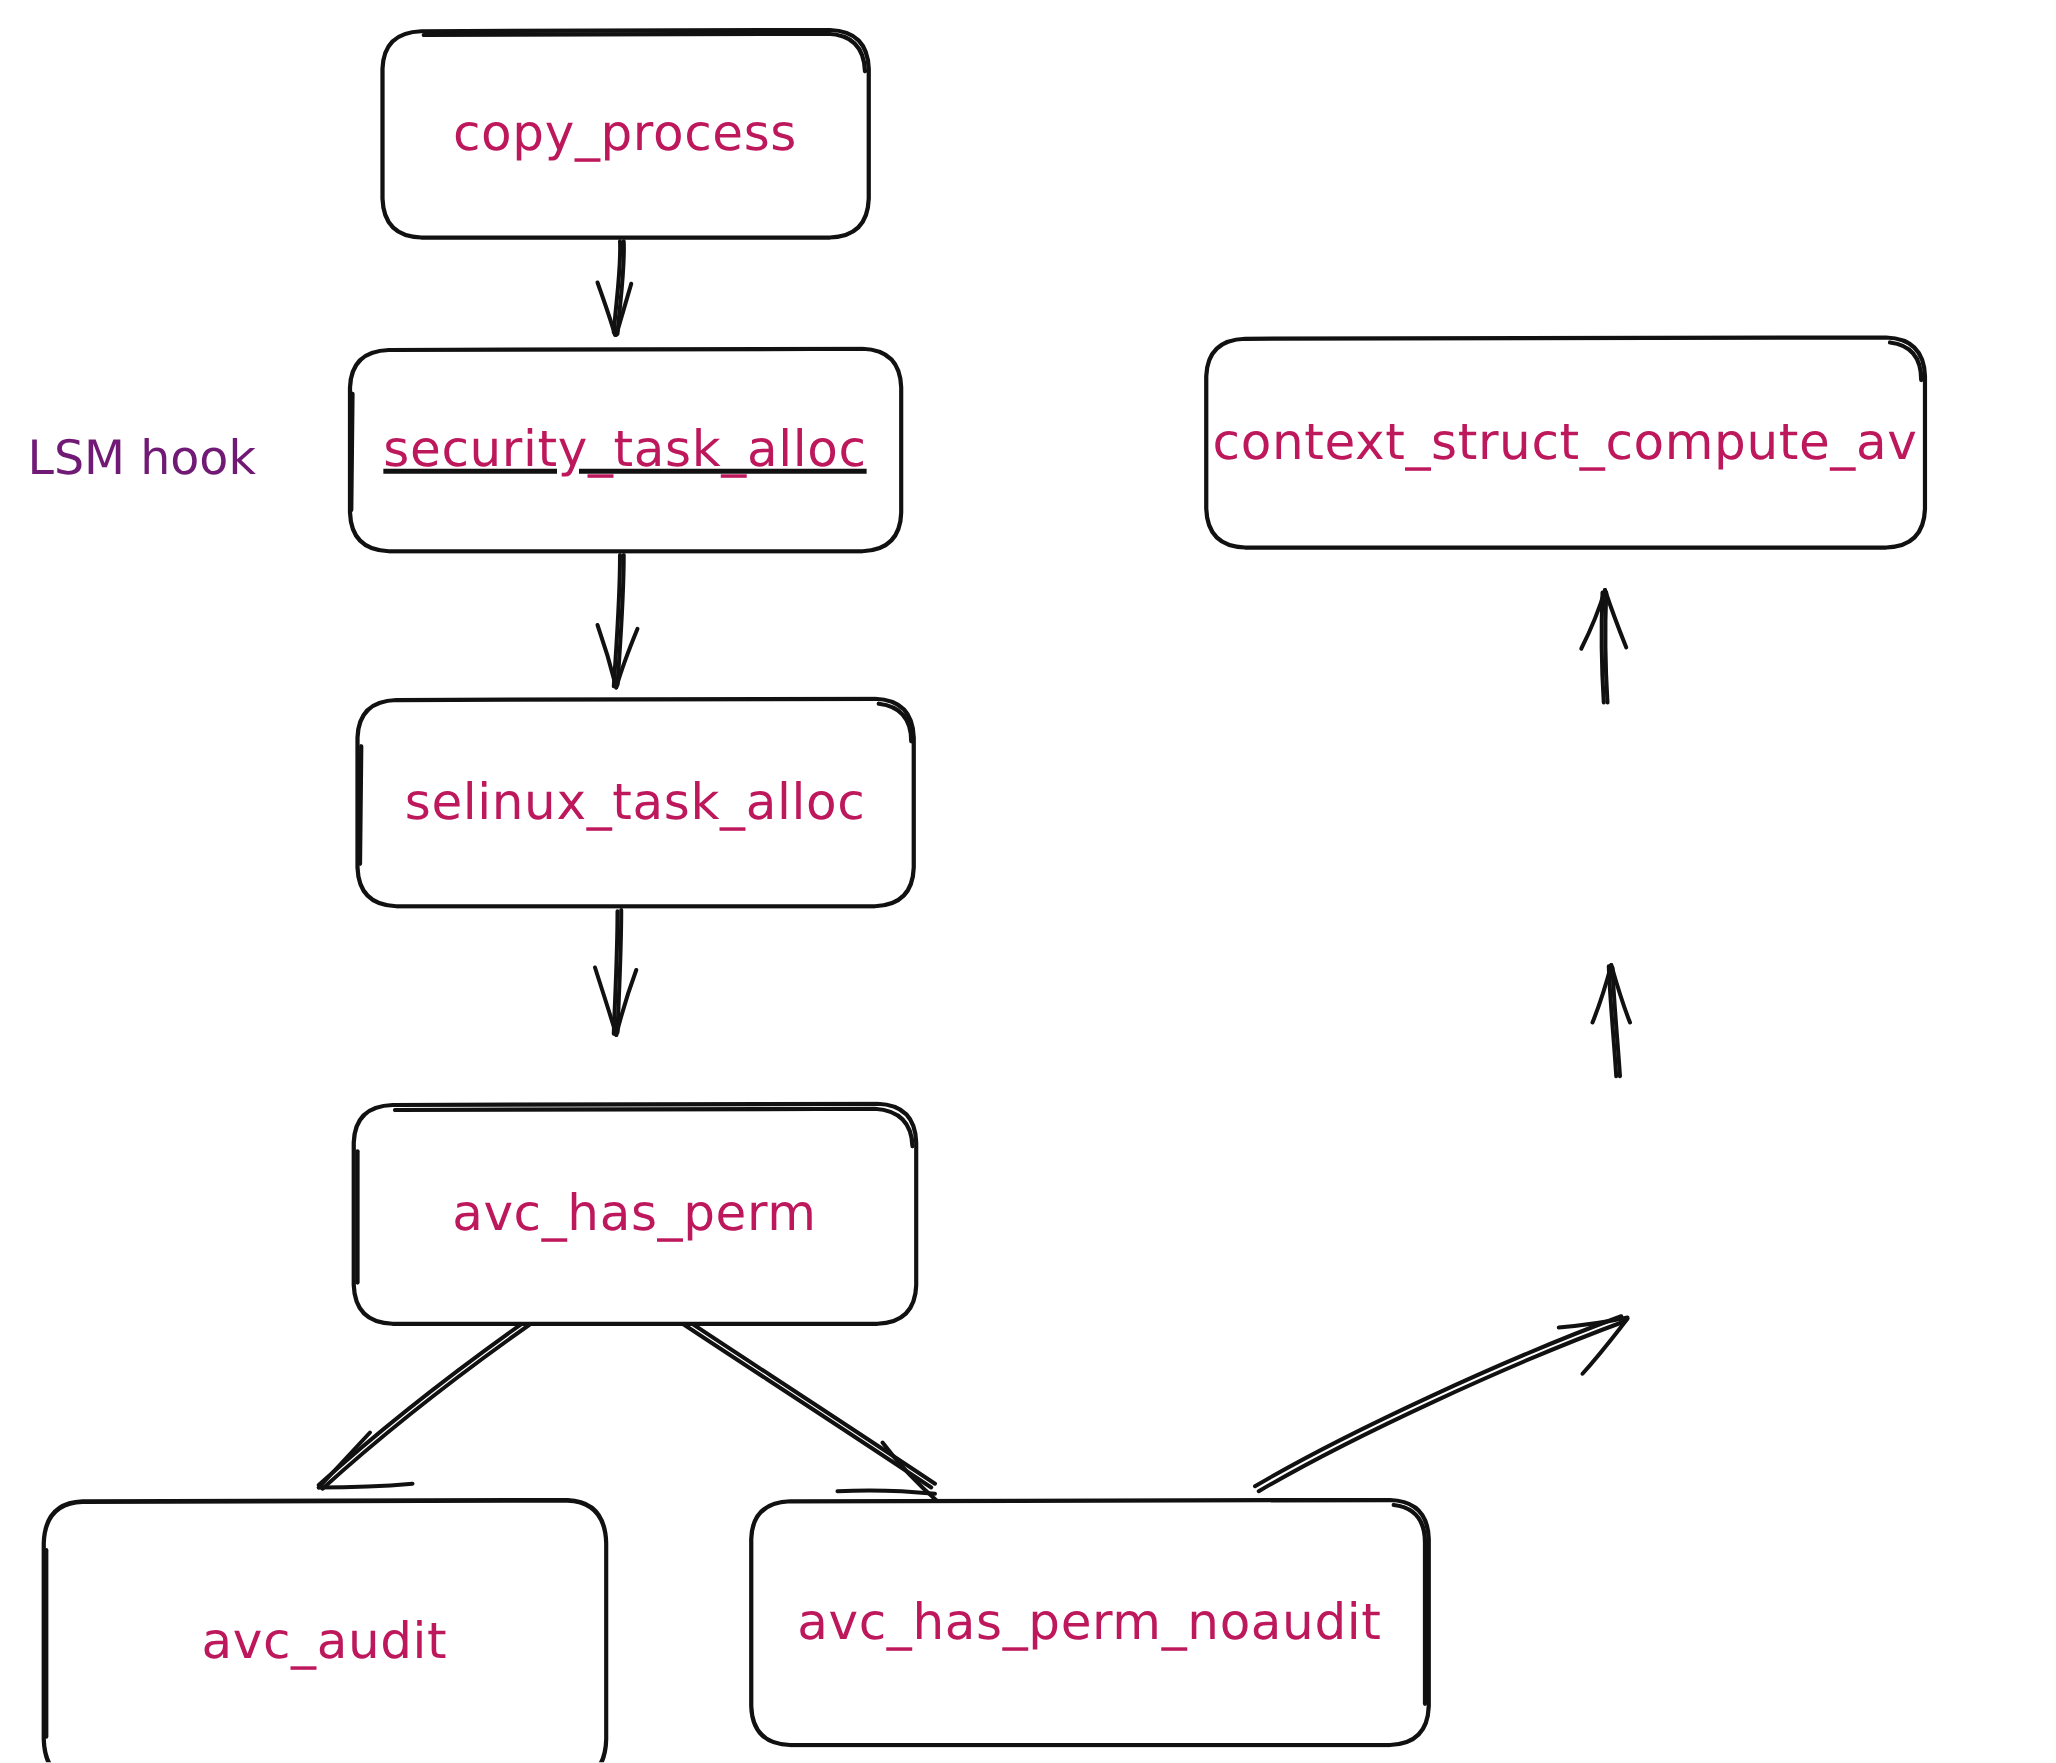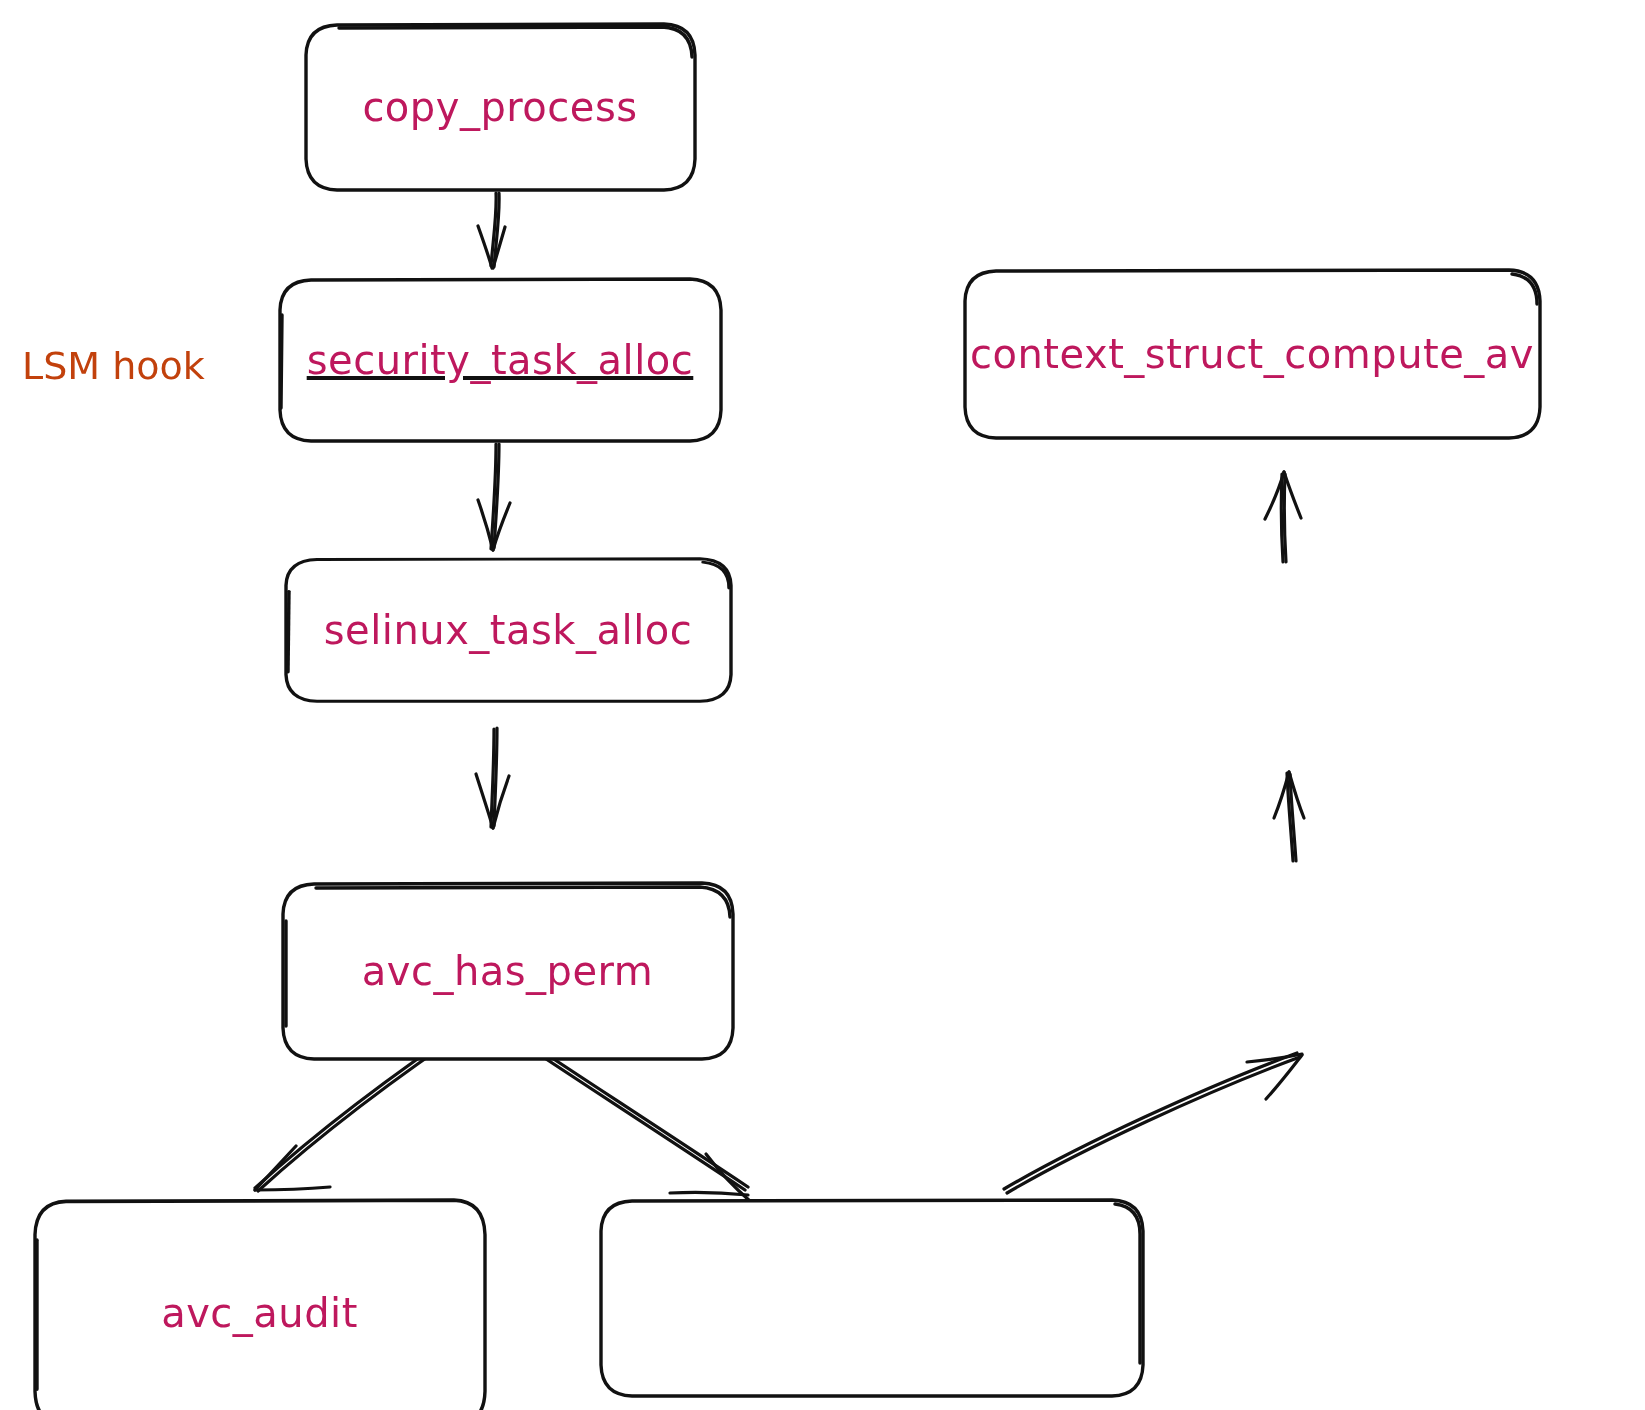--- a/index.html
+++ b/index.html
@@ -49,21 +49,21 @@
     letter-spacing: 0.5px;
     line-height: 1.1;
     padding: 0 14px;
     white-space: nowrap;
     color: #be185d;
   }
   .free-label {
     position: absolute;
     font-family: "DejaVu Sans", sans-serif;
     font-size: 38px;
-    color: #c2410c;
+    color: #701a75;
     white-space: nowrap;
     user-select: none;
   }
 </style>
 </head>
 <body>
 
 <div id="canvas">
 
   <svg id="edges" viewBox="0 0 1645 1410" xmlns="http://www.w3.org/2000/svg">
@@ -143,21 +143,21 @@
   <div class="node" style="left:277px; top:277px; width:446px; height:166px;text-decoration:underline;">
     <svg class="node-shape" viewBox="0 0 446 166" preserveAspectRatio="none">
       <g fill="#ffffff" stroke="#111111" stroke-width="3.4" stroke-linecap="round" stroke-linejoin="round">
         <path d="M 34 3 L 413 2 Q 443 3 444 33 L 444 133 Q 443 163 413 164 L 34 164 Q 4 163 3 133 L 3 33 Q 4 4 34 3 Z"></path>
         <path fill="none" d="M 5 38 L 4 131"></path>
       </g>
     </svg>
     <span class="node-label">security_task_alloc</span>
   </div>
 
-  <div class="node" style="left:283px; top:557px; width:450px; height:146px;">
+  <div class="node" style="left:283px; top:557px; width:450px; height:170px;">
     <svg class="node-shape" viewBox="0 0 450 170" preserveAspectRatio="none">
       <g fill="#ffffff" stroke="#111111" stroke-width="3.4" stroke-linecap="round" stroke-linejoin="round">
         <path d="M 34 3 L 417 2 Q 447 3 448 33 L 448 137 Q 447 167 417 168 L 34 168 Q 4 167 3 137 L 3 33 Q 4 4 34 3 Z"></path>
         <path fill="none" d="M 6 40 L 5 134"></path>
         <path fill="none" d="M 420 6 Q 446 9 446 36"></path>
       </g>
     </svg>
     <span class="node-label">selinux_task_alloc</span>
   </div>
 
@@ -182,20 +182,21 @@
     <span class="node-label">avc_audit</span>
   </div>
 
   <div class="node" style="left:598px; top:1198px; width:547px; height:200px;">
     <svg class="node-shape" viewBox="0 0 547 200" preserveAspectRatio="none">
       <g fill="#ffffff" stroke="#111111" stroke-width="3.4" stroke-linecap="round" stroke-linejoin="round">
         <path d="M 34 3 L 514 2 Q 544 3 545 33 L 545 167 Q 544 197 514 198 L 34 198 Q 4 197 3 167 L 3 33 Q 4 4 34 3 Z"></path>
         <path fill="none" d="M 517 6 Q 542 9 542 36 L 542 165"></path>
       </g>
     </svg>
+    <span class="node-label">avc_has_perm_noaudit</span>
   </div>
 
   <div class="node" style="left:962px; top:268px; width:580px; height:172px;">
     <svg class="node-shape" viewBox="0 0 580 172" preserveAspectRatio="none">
       <g fill="#ffffff" stroke="#111111" stroke-width="3.4" stroke-linecap="round" stroke-linejoin="round">
         <path d="M 34 3 L 547 2 Q 577 3 578 33 L 578 139 Q 577 169 547 170 L 34 170 Q 4 169 3 139 L 3 33 Q 4 4 34 3 Z"></path>
         <path fill="none" d="M 550 6 Q 575 9 575 36"></path>
       </g>
     </svg>
     <span class="node-label">context_struct_compute_av</span>

